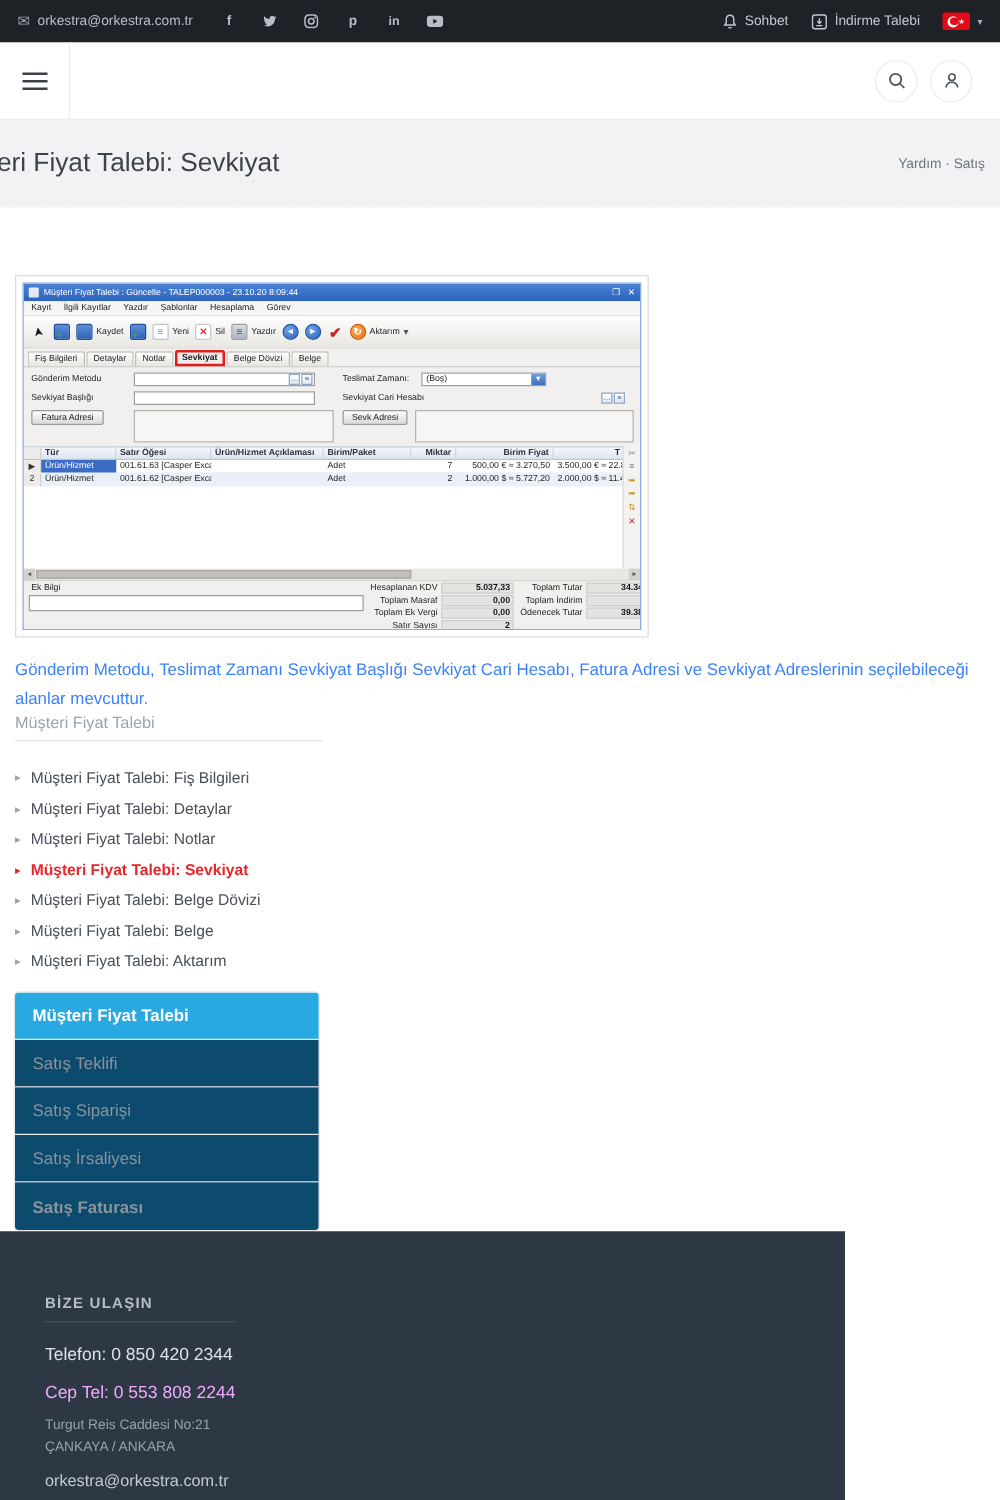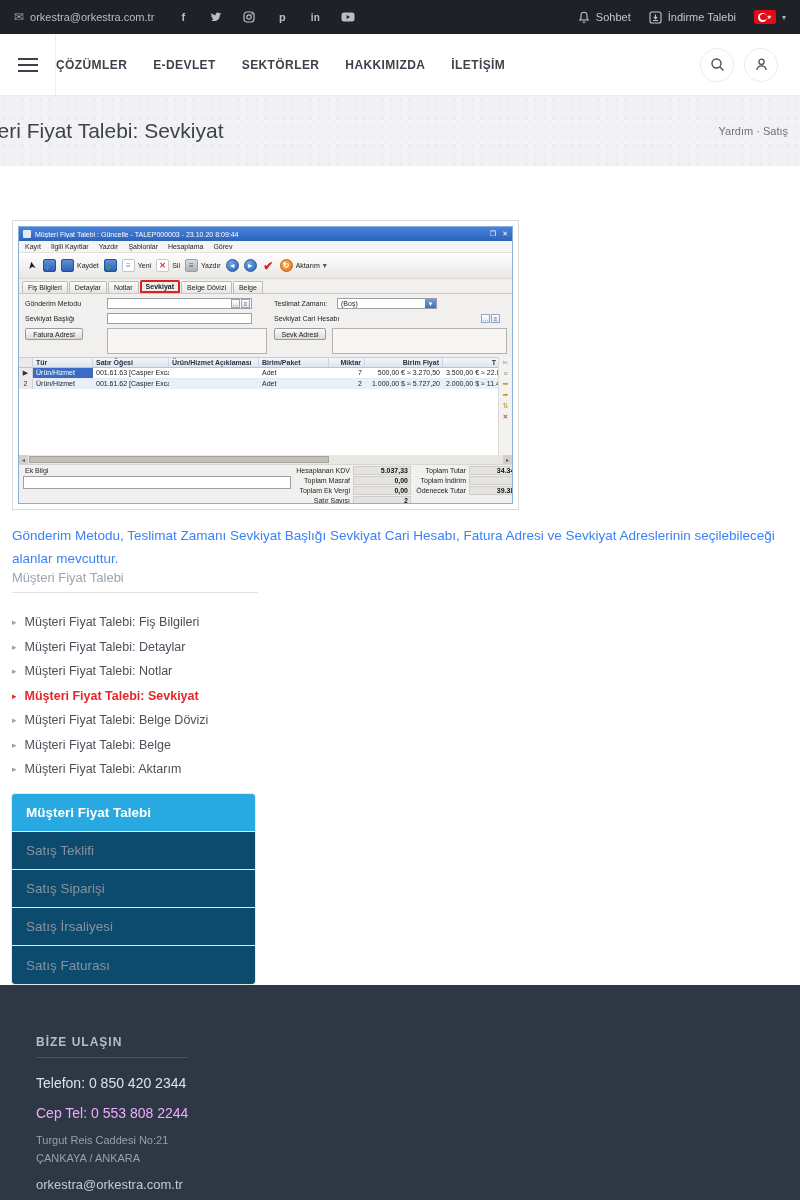--- a/index.html
+++ b/index.html
@@ -103,25 +103,25 @@
 
   .links { position:absolute; left:12px; top:610px; }
   .link-row { display:flex; align-items:center; gap:8px; height:24.5px; cursor:pointer; }
   .link-bullet { font-size:9px; color:#9aa1a8; }
   .link-text { font-size:12.5px; color:#4a5058; }
   .link-row.active .link-text { color:#e8262a; font-weight:bold; }
   .link-row.active .link-bullet { color:#e8262a; }
 
   .menu-box { position:absolute; left:12px; top:794px; width:243px; border-radius:3px; overflow:hidden; box-shadow:0 0 0 1px #e8e8e8; }
   .menu-item { height:38px; display:flex; align-items:center; padding-left:14px; font-size:13.5px; color:#8a939c; background:#0c4a6e; border-bottom:1px solid #e8e8e8; cursor:pointer; }
-  .menu-item:last-child { border-bottom:none; }
+  .menu-item:last-child { border-bottom:none;font-weight:bold; }
   .menu-item.active { background:#29a9e1; color:#fff; font-weight:bold; }
 
   
-  .footer { position:absolute; left:0; top:985px; width:800px; height:215px; background:#2d3844; color:#dde2e7; }
+  .footer { position:absolute; left:0; top:985px; width:676px; height:215px; background:#2d3844; color:#dde2e7; }
   .f-head { position:absolute; left:36px; top:50px; font-size:12px; font-weight:bold; letter-spacing:1px; color:#b6bec7; }
   .f-line { position:absolute; left:36px; top:72px; width:152px; border-bottom:1px solid #49525d; }
   .f-phone { position:absolute; left:36px; top:90px; font-size:14px; color:#dde2e7; }
   .f-cep { position:absolute; left:36px; top:120px; font-size:14px; color:#f0abfc; }
   .f-addr1 { position:absolute; left:36px; top:149px; font-size:11px; color:#97a1ab; }
   .f-addr2 { position:absolute; left:36px; top:167px; font-size:11px; color:#97a1ab; }
   .f-mail { position:absolute; left:36px; top:192px; font-size:13px; color:#c3cad2; }
 </style>
 </head>
 <body>
@@ -177,27 +177,20 @@
     </div>
   </div>
 </div>
 
 <div class="header">
   <div class="burger">
       <i></i>
       <i></i>
       <i></i>
     </div>
-  <div class="nav">
-    <span class="nav-item">ÇÖZÜMLER</span>
-    <span class="nav-item">E-DEVLET</span>
-    <span class="nav-item">SEKTÖRLER</span>
-    <span class="nav-item">HAKKIMIZDA</span>
-    <span class="nav-item">İLETİŞİM</span>
-  </div>
   <div class="header-right">
     <div class="circle-btn">
       <svg width="15" height="15" viewBox="0 0 15 15">
           <circle cx="6.5" cy="6.5" r="4.5" fill="none" stroke="#4a5158" stroke-width="1.4"></circle>
           <path d="M10 10l3.4 3.4" stroke="#4a5158" stroke-width="1.4"></path>
         </svg>
     </div>
     <div class="circle-btn">
       <svg width="15" height="15" viewBox="0 0 15 15">
           <circle cx="7.5" cy="4.8" r="2.6" fill="none" stroke="#4a5158" stroke-width="1.3"></circle>

